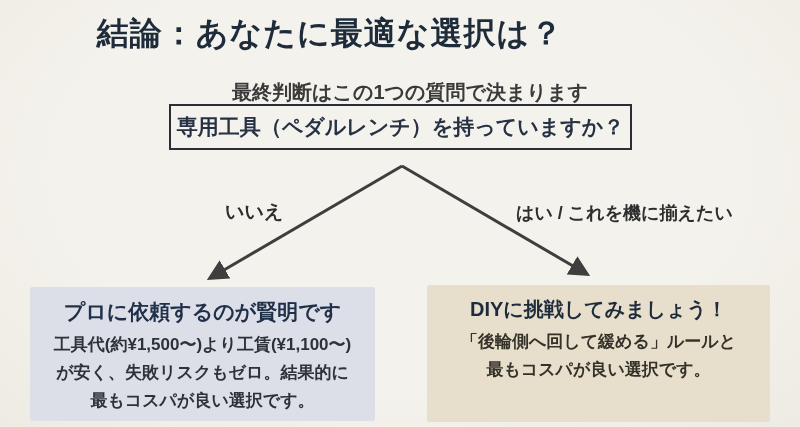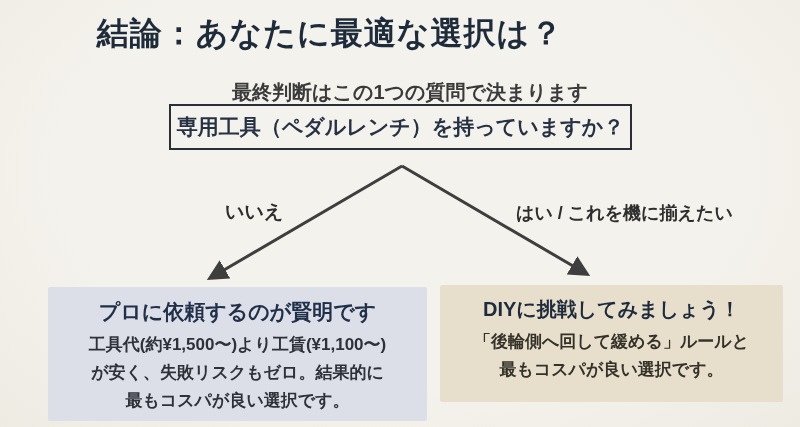--- a/index.html
+++ b/index.html
@@ -45,25 +45,25 @@
   }
   .branch-label.no{left:225px;top:199px;font-size:19px;}
   .branch-label.yes{left:516px;top:201px;font-size:18px;}
   .card{
     position:absolute;
     box-sizing:border-box;
     border-radius:2px;
     text-align:center;
   }
   .card.pro{
-    left:48px;top:287px;width:379px;height:134px;
+    left:30px;top:287px;width:345px;height:134px;
     background:#dcdfe8;
   }
   .card.diy{
-    left:440px;top:285px;width:343px;height:117px;
+    left:427px;top:285px;width:343px;height:137px;
     background:#e7dfcc;
   }
   .card-title{
     margin-top:11px;
     font-size:21px;font-weight:bold;color:#203049;
   }
   .card.diy .card-title{font-size:20px;color:#1e2b3c;}
   .card-body{
     margin-top:5px;
     font-size:17px;font-weight:bold;line-height:1.64;

